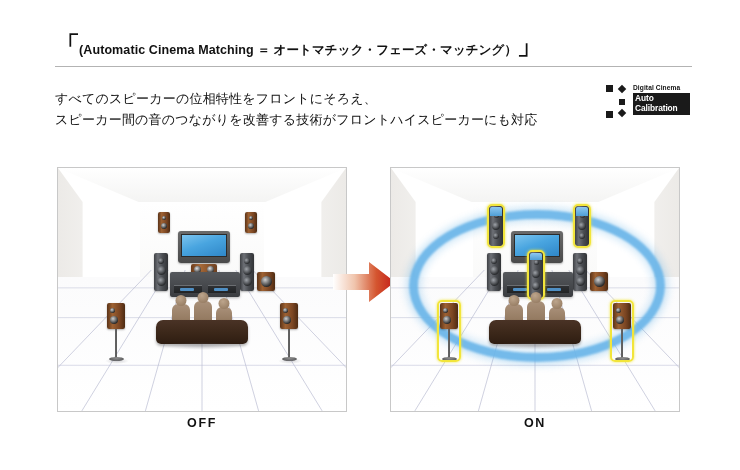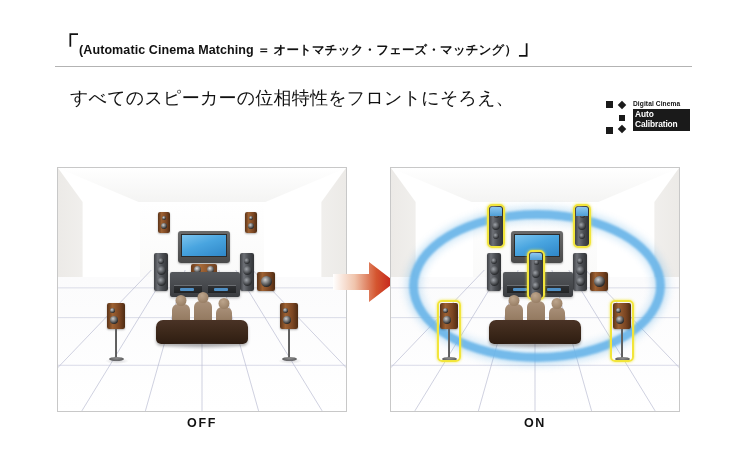--- a/index.html
+++ b/index.html
@@ -19,27 +19,27 @@
   }
   .bracket{ font-size:25px; font-weight:700; line-height:1; letter-spacing:-1px; }
   .apm{ font-size:25px; font-weight:700; line-height:1; letter-spacing:1.2px; }
   .apm-sub{ font-size:12.5px; font-weight:700; line-height:1; padding-bottom:2px; letter-spacing:0.1px;}
   .title-rule{
     position:absolute; left:55px; top:66px; width:637px; height:1px; background:#b3b3b3;
   }
 
   
   .lead{
-    position:absolute; left:70px; top:88px; width:560px;
-    font-size:18px; line-height:21px; color:#111; letter-spacing:0.2px;
+    position:absolute; left:55px; top:88px; width:560px;
+    font-size:13px; line-height:21px; color:#111; letter-spacing:0.2px;
   }
   .lead div{ white-space:nowrap; }
 
   
-  .badge{ position:absolute; left:606px; top:100px; width:84px; height:40px; }
+  .badge{ position:absolute; left:606px; top:84px; width:84px; height:40px; }
   .badge .marks{ position:absolute; left:0; top:0; width:26px; height:40px; }
   .mk{ position:absolute; background:#1a1a1a; }
   .sq{ width:7px; height:7px; }
   .dm{ width:6px; height:6px; transform:rotate(45deg); }
   .badge .txt{ position:absolute; left:27px; top:0; width:57px; }
   .badge .dc{
     font-size:6.6px; font-weight:700; color:#111; letter-spacing:.1px;
     line-height:8px; margin-bottom:1px; white-space:nowrap;
   }
   .badge .box{
@@ -182,20 +182,21 @@
 
 <div class="title-row">
   <span class="bracket">「</span>
   <span class="apm-sub">(Automatic Cinema Matching ＝ オートマチック・フェーズ・マッチング）</span>
   <span class="bracket">」</span>
 </div>
 <div class="title-rule"></div>
 
 <div class="lead">
   <div>すべてのスピーカーの位相特性をフロントにそろえ、</div>
+  <div>スピーカー間の音のつながりを改善する技術がフロントハイスピーカーにも対応</div>
 </div>
 
 <div class="badge">
   <div class="marks">
     <span class="mk sq" style="left:0;top:1px;"></span>
     <span class="mk dm" style="left:13px;top:2px;"></span>
     <span class="mk sq" style="left:13px;top:15px;width:6px;height:6px;"></span>
     <span class="mk dm" style="left:13px;top:26px;"></span>
     <span class="mk sq" style="left:0;top:27px;"></span>
   </div>

